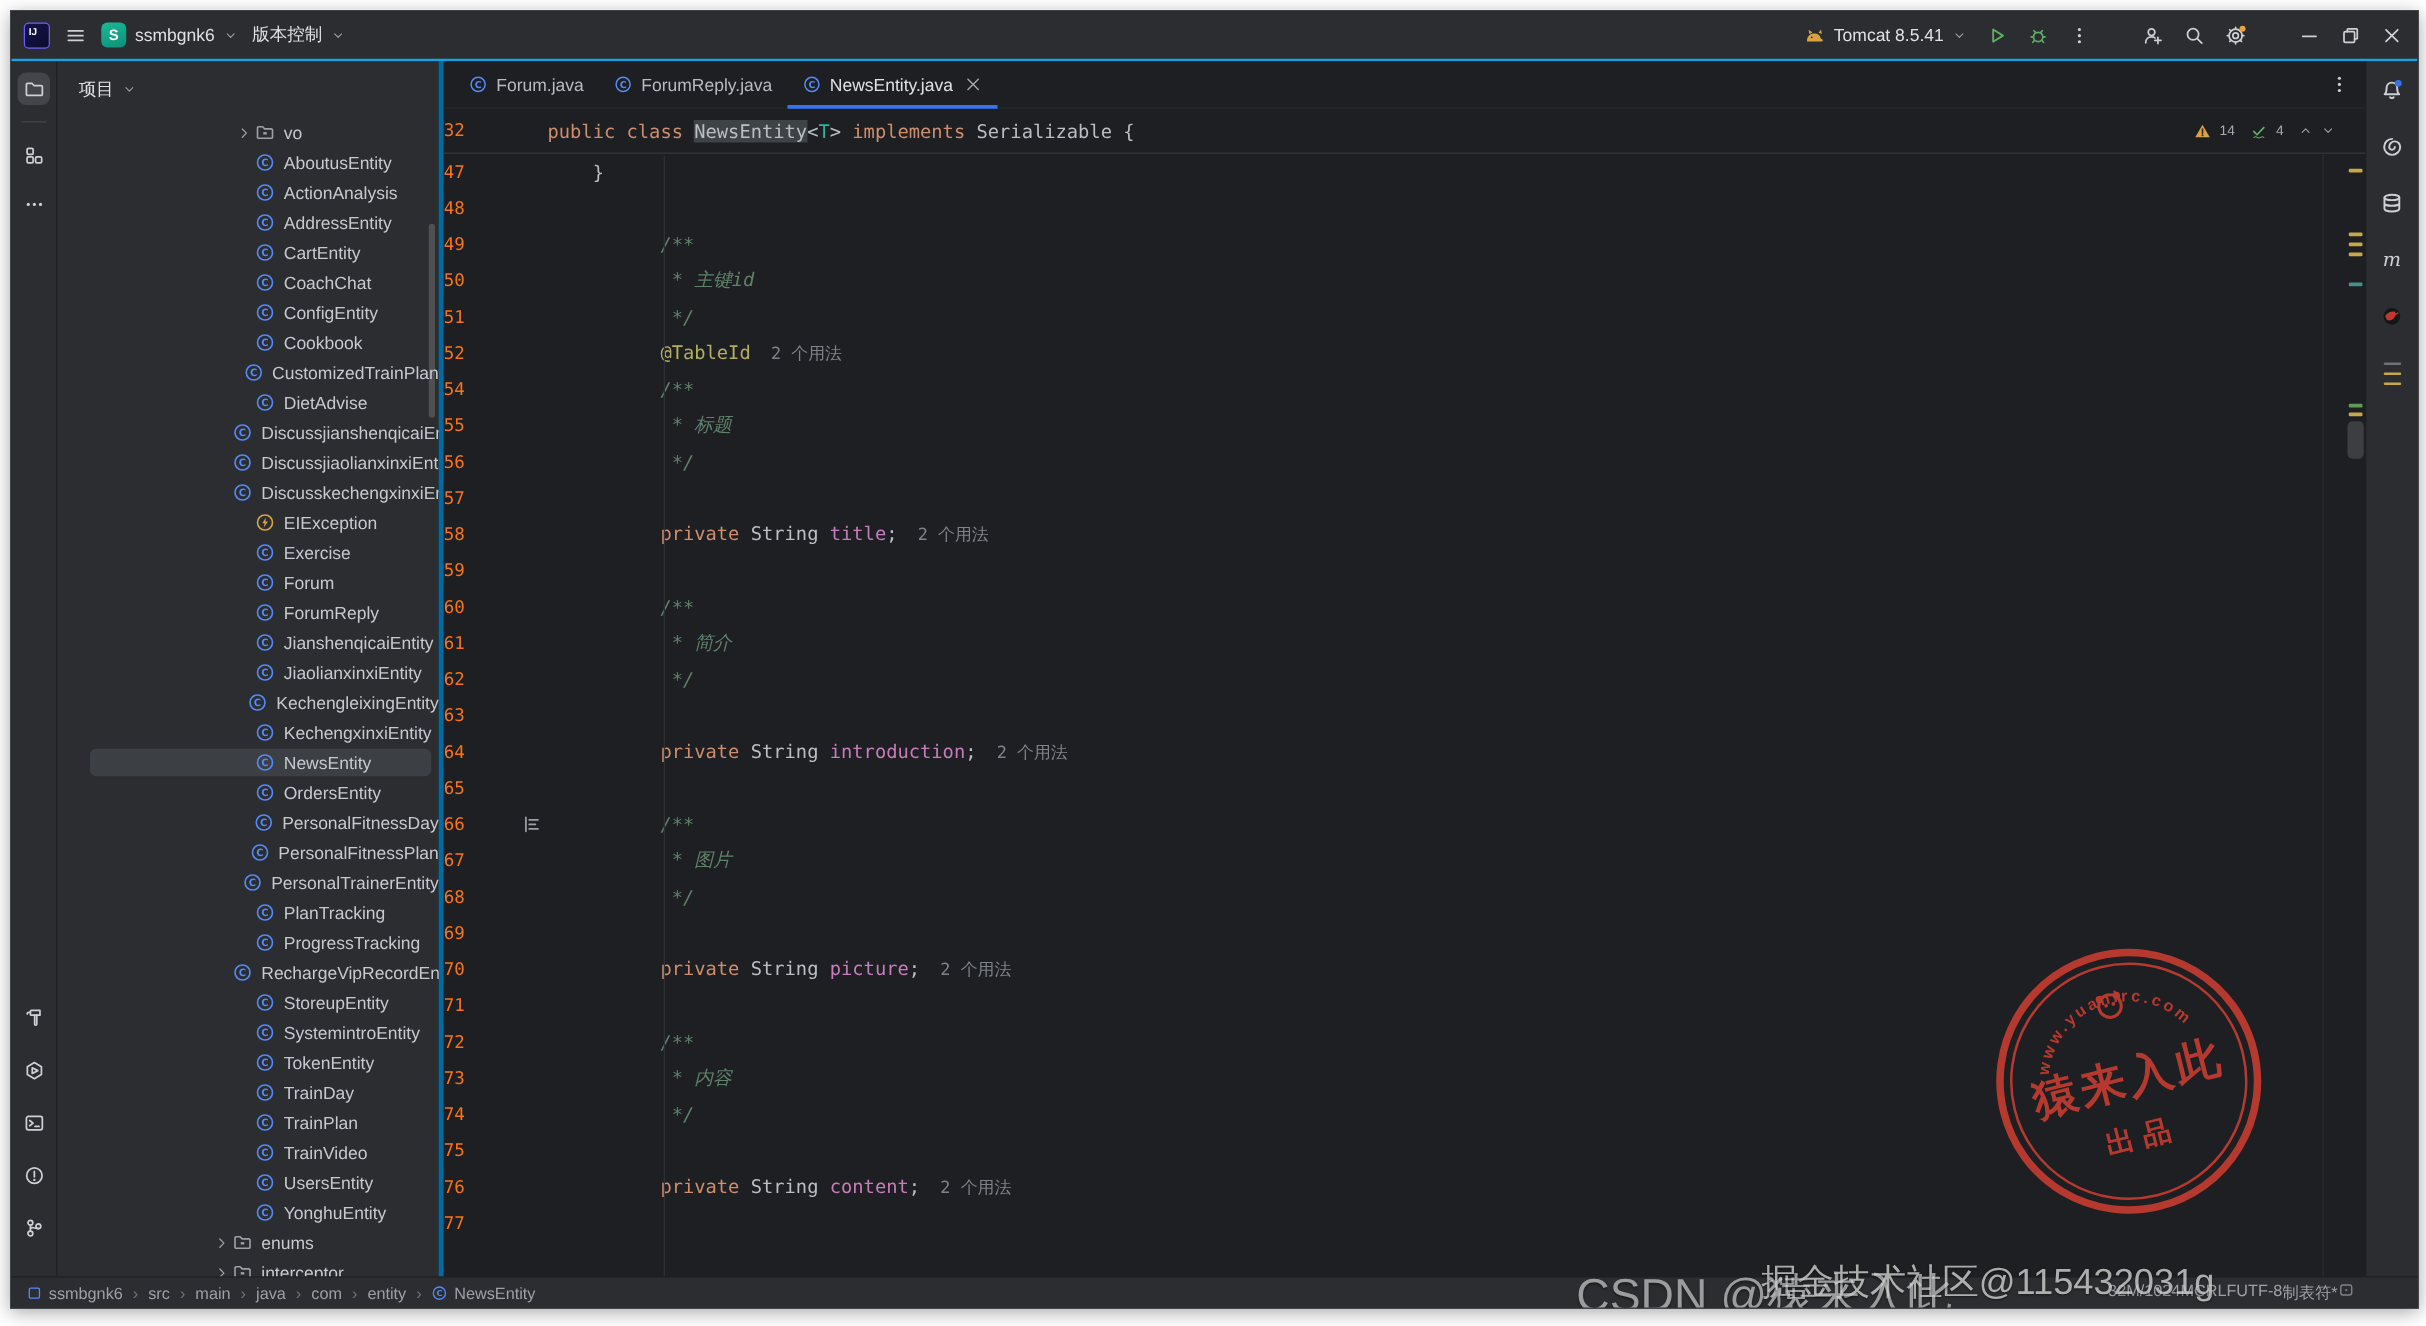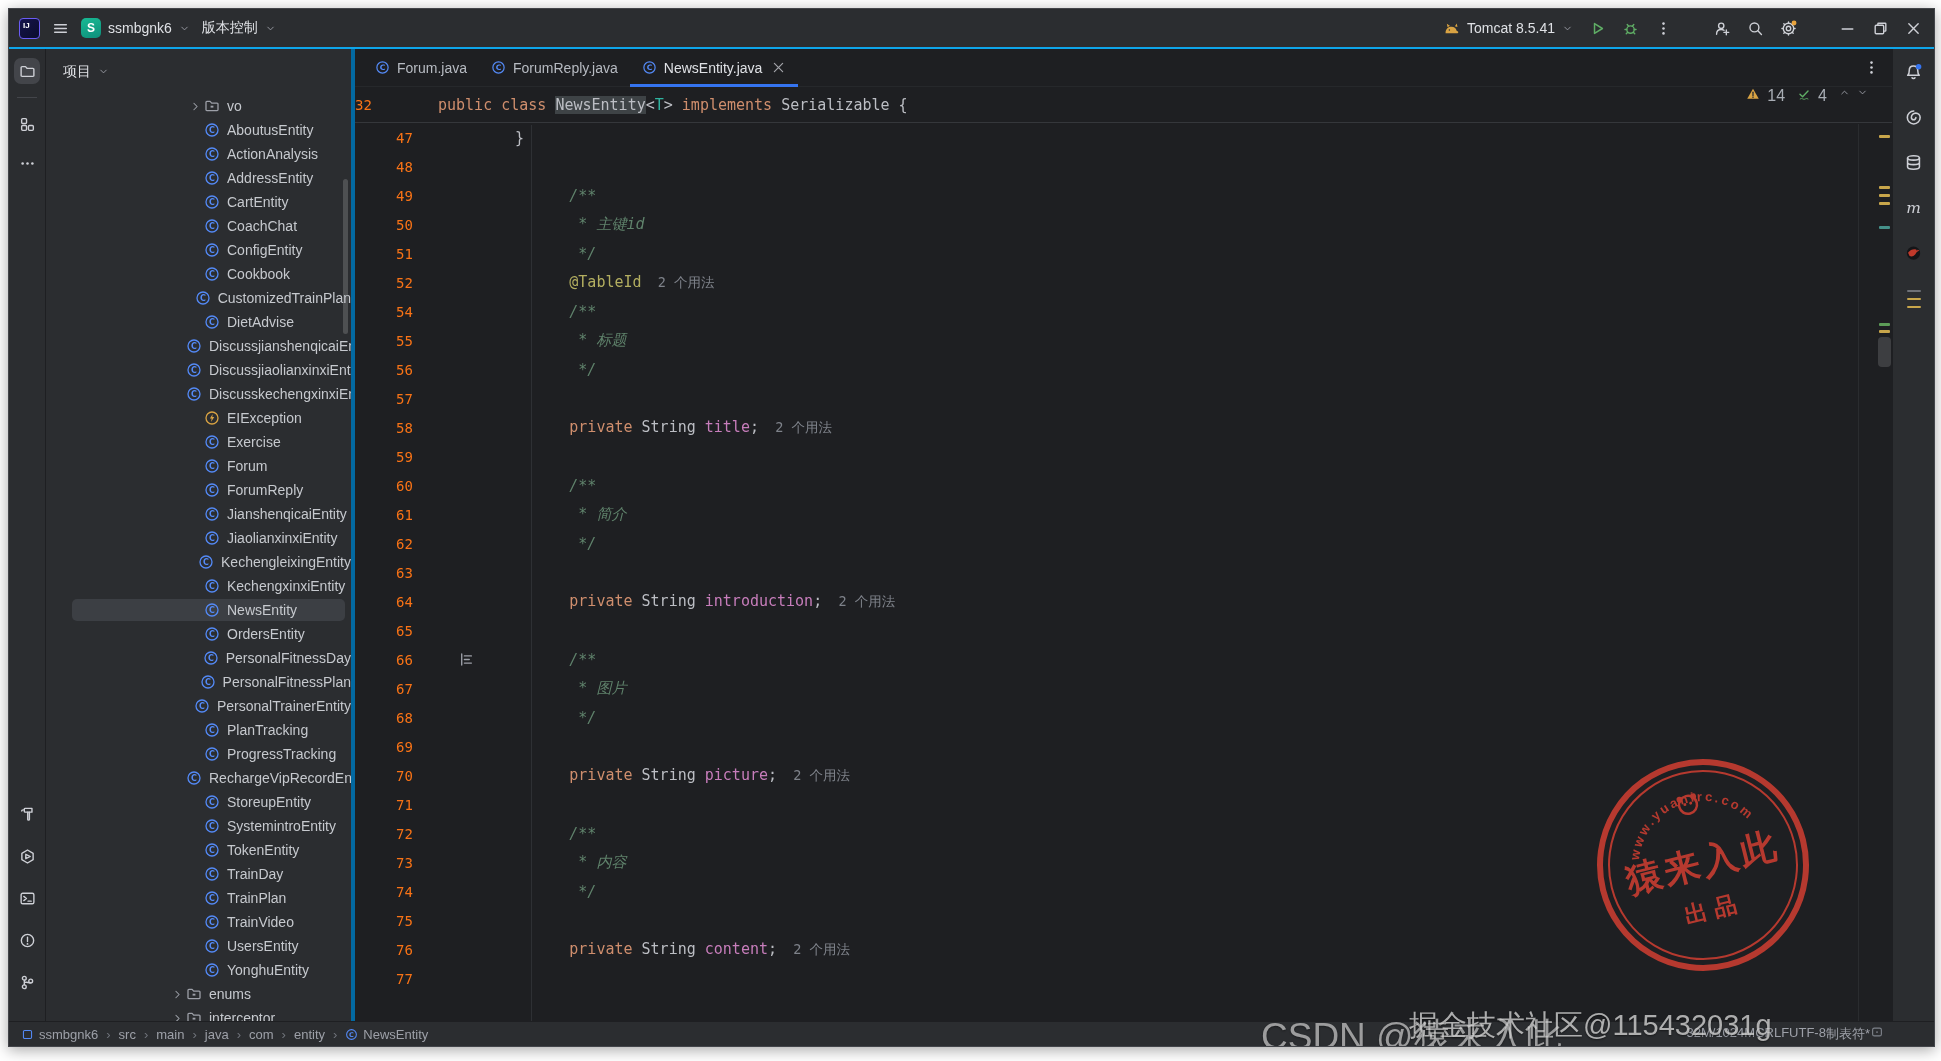--- a/index.html
+++ b/index.html
@@ -54,26 +54,26 @@
   .tab.active::after{content:"";position:absolute;left:0;right:0;bottom:-1px;height:3px;background:#3574F0;}
   .tab-close{width:11px;height:11px;opacity:.75;margin-left:2px;}
   .tab-kebab{position:absolute;right:12px;top:10px;}
 
   .mono{font-family:"DejaVu Sans Mono","Liberation Mono",monospace;}
   .sticky{height:36px;display:flex;align-items:center;border-bottom:1px solid #35373B;position:relative;
           font-size:15px;flex:0 0 auto;}
   .lnum{width:57px;text-align:left;color:#f97316;font-size:14px;flex:0 0 auto;font-family:"DejaVu Sans Mono","Liberation Mono",monospace;}
   .gslot{width:26px;flex:0 0 auto;display:flex;justify-content:center;}
   .ctext{white-space:pre;}
-  .insp{position:absolute;right:24px;top:0;height:100%;display:flex;gap:7px;
-        font-size:16px;color:#A8ADB4;font-family:"Liberation Sans",sans-serif;}
+  .insp{position:absolute;right:24px;top:0;height:100%;display:flex;align-items:center;gap:7px;
+        font-size:11px;color:#A8ADB4;font-family:"Liberation Sans",sans-serif;}
   .insp-num{margin-right:5px;}
 
   .code{flex:1;overflow:hidden;font-size:15px;}
-  .crow{height:29px;display:flex;align-items:center;padding-left:41px;}
+  .crow{height:29px;display:flex;align-items:center;}
   .tk-kw{color:#CF8E6D;}
   .tk-pl{color:#BCBEC4;}
   .tk-doc{color:#5F826B;font-style:italic;}
   .tk-ann{color:#B3AE60;}
   .tk-fld{color:#C77DBB;}
   .tk-tp{color:#2FB3A0;}
   .tk-inlay{color:#7E828A;font-size:13.5px;}
   .tk-hlc{color:#BCBEC4;background:#3E4346;}
   .indent-guide{position:absolute;left:176px;top:76px;bottom:0;width:1px;background:#2E3034;pointer-events:none;}
   .wrap-guide{position:absolute;left:1503px;top:75px;bottom:0;width:1px;background:#2A2C2F;pointer-events:none;}

